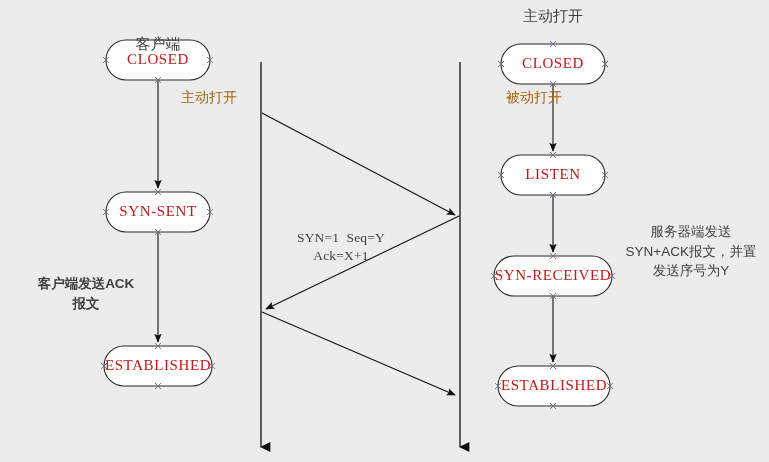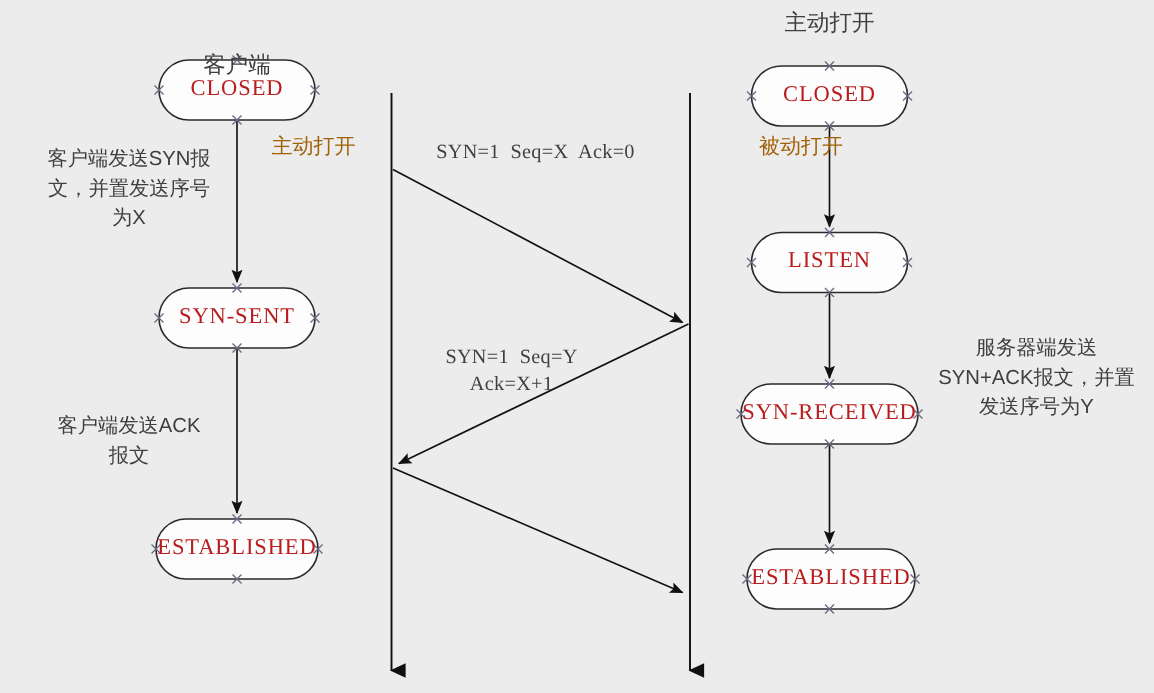--- a/index.html
+++ b/index.html
@@ -139,27 +139,23 @@
   <div class="txt state-label" style="left:104px;top:356px;width:108px;">ESTABLISHED</div>
 
   <div class="txt state-label" style="left:501px;top:54px;width:104px;">CLOSED</div>
   <div class="txt state-label" style="left:501px;top:165px;width:104px;">LISTEN</div>
   <div class="txt state-label" style="left:494px;top:266px;width:118px;">SYN-RECEIVED</div>
   <div class="txt state-label" style="left:498px;top:376px;width:112px;">ESTABLISHED</div>
 
   <div class="txt open-note" style="left:181px;top:89px;">主动打开</div>
   <div class="txt open-note" style="left:470px;top:89px;margin-left:36px;">被动打开</div>
 
-  <div class="txt side-note" style="left:2px;top:96px;width:168px;">客户端发送SYN报
-文，并置发送序号
-为X</div>
-  <div class="txt side-note" style="left:6px;top:274px;width:160px;">客户端发送ACK
+  <div class="txt side-note" style="left:6px;top:274px;width:160px;font-weight:bold;">客户端发送ACK
 报文</div>
 
   <div class="txt side-note" style="left:614px;top:222px;width:154px;">服务器端发送
 SYN+ACK报文，并置
 发送序号为Y</div>
 
-  <div class="txt msg-label" style="left:272px;top:92px;width:170px;">SYN=1  Seq=X  Ack=0</div>
   <div class="txt msg-label" style="left:266px;top:229px;width:150px;">SYN=1  Seq=Y
 Ack=X+1</div>
 
 </div>
 
 </body></html>

